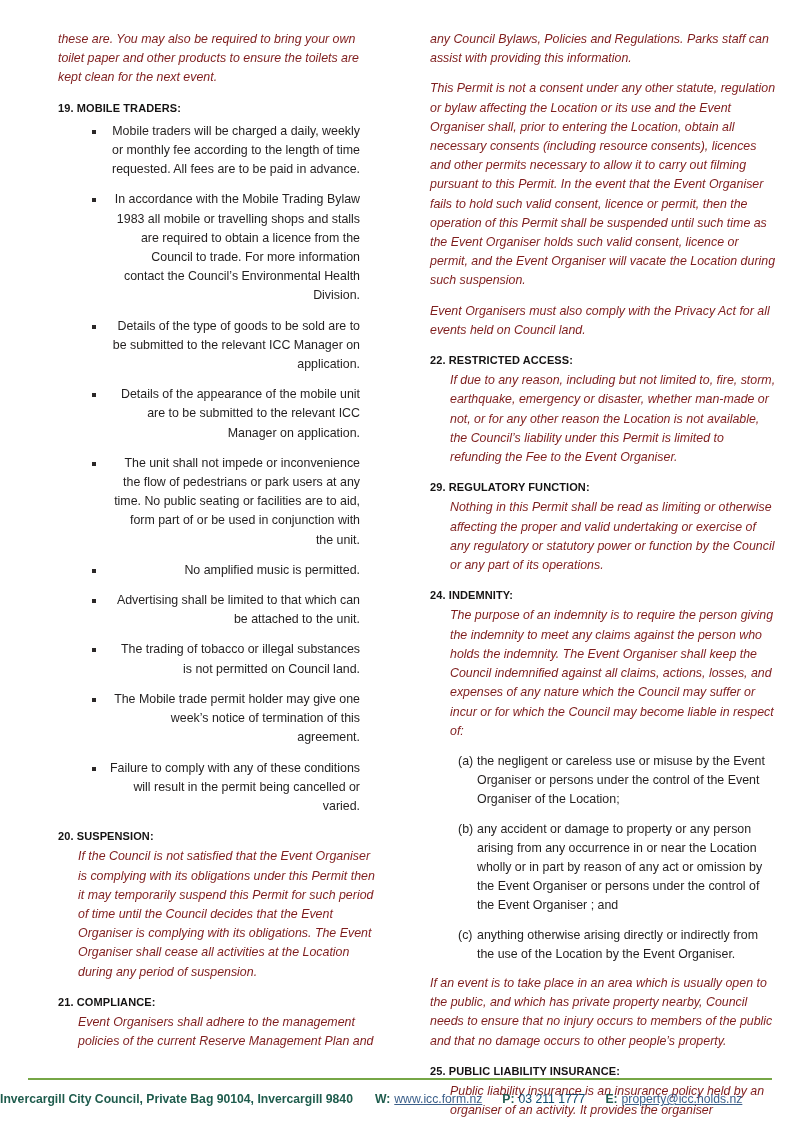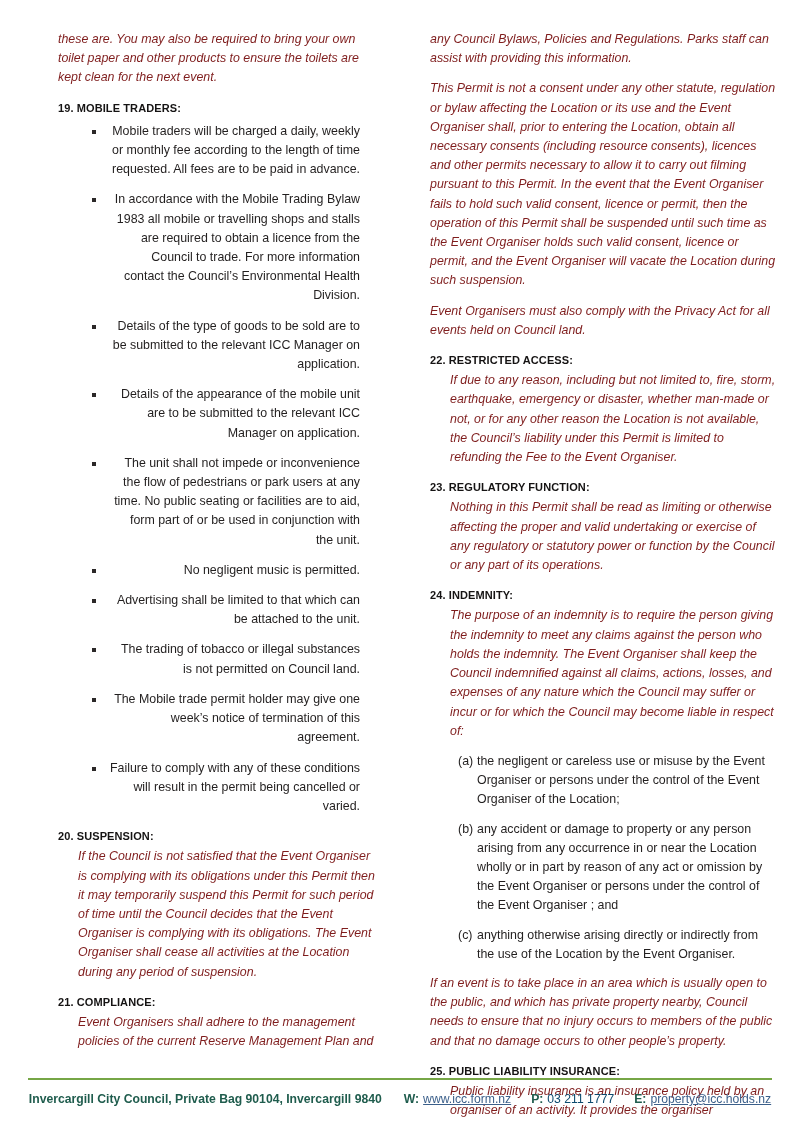--- a/index.html
+++ b/index.html
@@ -112,21 +112,21 @@
     width:744px;
     height:2px;
     background:#76a646;
   }
   .footer-inner {
     position:absolute;
     top:13px; left:0;
     width:800px;
     display:flex;
     align-items:baseline;
-    justify-content:center;
+    justify-content:flex-start;
     gap:0;
     font-size:12.2px;
     line-height:17px;
     white-space:nowrap;
   }
   .f-address {
     font-weight:bold;
     color:#1f5c4d;
     margin-right:22px;
   }
@@ -155,38 +155,38 @@
   <div class="columns">
     <div class="col left" id="left-col">
         <p class="para flush">these are. You may also be required to bring your own toilet paper and other products to ensure the toilets are kept clean for the next event.</p>
         <div class="heading">19. MOBILE TRADERS:</div>
         <ul class="bullets">
           <li>Mobile traders will be charged a daily, weekly or monthly fee according to the length of time requested. All fees are to be paid in advance.</li>
           <li>In accordance with the Mobile Trading Bylaw 1983 all mobile or travelling shops and stalls are required to obtain a licence from the Council to trade. For more information contact the Council’s Environmental Health Division.</li>
           <li>Details of the type of goods to be sold are to be submitted to the relevant ICC Manager on application.</li>
           <li>Details of the appearance of the mobile unit are to be submitted to the relevant ICC Manager on application.</li>
           <li>The unit shall not impede or inconvenience the flow of pedestrians or park users at any time. No public seating or facilities are to aid, form part of or be used in conjunction with the unit.</li>
-          <li>No negligent music is permitted.</li>
+          <li>No amplified music is permitted.</li>
           <li>Advertising shall be limited to that which can be attached to the unit.</li>
           <li>The trading of tobacco or illegal substances is not permitted on Council land.</li>
           <li>The Mobile trade permit holder may give one week’s notice of termination of this agreement.</li>
           <li>Failure to comply with any of these conditions will result in the permit being cancelled or varied.</li>
         </ul>
         <div class="heading">20. SUSPENSION:</div>
         <p class="para">If the Council is not satisfied that the Event Organiser is complying with its obligations under this Permit then it may temporarily suspend this Permit for such period of time until the Council decides that the Event Organiser is complying with its obligations. The Event Organiser shall cease all activities at the Location during any period of suspension.</p>
         <div class="heading">21. COMPLIANCE:</div>
         <p class="para">Event Organisers shall adhere to the management policies of the current Reserve Management Plan and</p>
       </div>
     <div class="col right" id="right-col">
         <p class="para flush">any Council Bylaws, Policies and Regulations. Parks staff can assist with providing this information.</p>
         <p class="para flush">This Permit is not a consent under any other statute, regulation or bylaw affecting the Location or its  use and the Event Organiser shall, prior to entering the Location, obtain all necessary consents (including resource consents), licences and other permits necessary to allow it to carry out filming pursuant to this Permit. In the event that the Event Organiser fails to hold such valid consent, licence or permit, then the operation of this Permit shall be suspended until such time as the Event Organiser holds such valid consent, licence or permit, and the Event Organiser will vacate the Location during such suspension.</p>
         <p class="para flush">Event Organisers must also comply with the Privacy Act for all events held on Council land.</p>
         <div class="heading">22. RESTRICTED ACCESS:</div>
         <p class="para">If due to any reason, including but not limited to, fire, storm, earthquake, emergency or disaster, whether man-made or not, or for any other reason the Location is not available, the Council’s liability under this Permit is limited to refunding the Fee to the Event Organiser.</p>
-        <div class="heading">23. REGULATORY FUNCTION:</div>
+        <div class="heading">29. REGULATORY FUNCTION:</div>
         <p class="para">Nothing in this Permit shall be read as limiting or otherwise affecting the proper and valid undertaking or exercise of any regulatory or statutory power or function by the Council or any part of its operations.</p>
         <div class="heading">24. INDEMNITY:</div>
         <p class="para">The purpose of an indemnity is to require the person giving the indemnity to meet any claims against the person who holds the indemnity. The Event Organiser shall keep the Council indemnified against all claims, actions, losses, and expenses of any nature which the Council may suffer or incur or for which the Council may become liable in respect of:</p>
         <ol class="letters">
           <li><span class="lbl">(a)</span><span>the negligent or careless use or misuse by the Event Organiser or persons under the control of the Event Organiser of the Location;</span></li>
           <li><span class="lbl">(b)</span><span>any accident or damage to property or any person arising from any occurrence in or near the Location wholly or in part by reason of any act or omission by the Event Organiser or persons under the control of the Event Organiser ;   and</span></li>
           <li><span class="lbl">(c)</span><span>anything otherwise arising directly or indirectly from the use of the Location by the Event Organiser.</span></li>
         </ol>
         <p class="para flush">If an event is to take place in an area which is usually open to the public, and which has private property nearby, Council needs to ensure that no injury occurs to members of the public and that no damage occurs to other people’s property.</p>
         <div class="heading">25. PUBLIC LIABILITY INSURANCE:</div>

